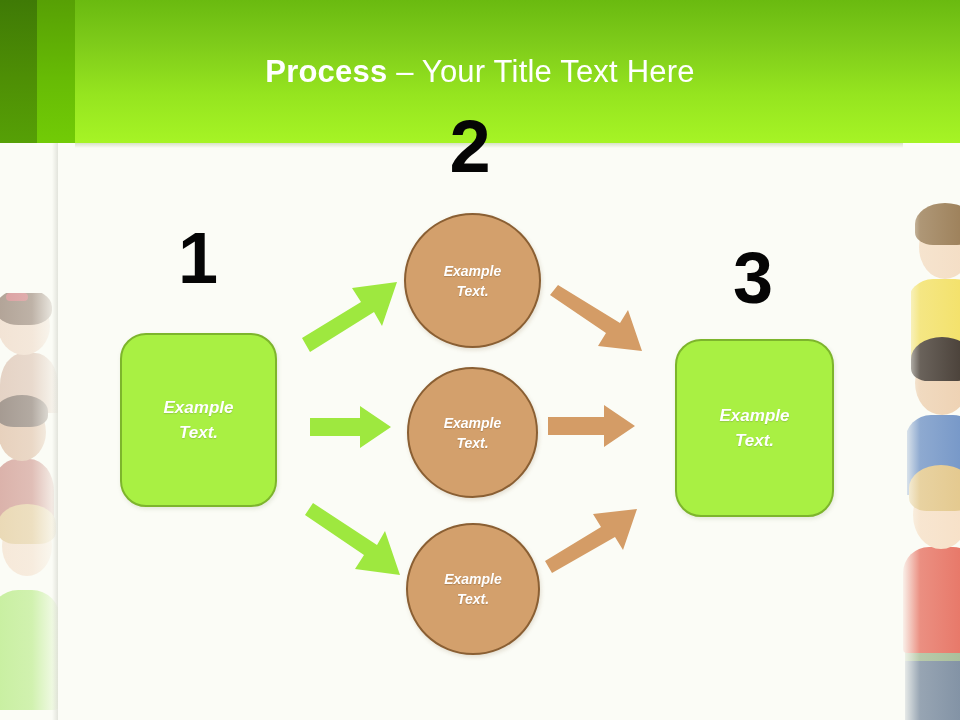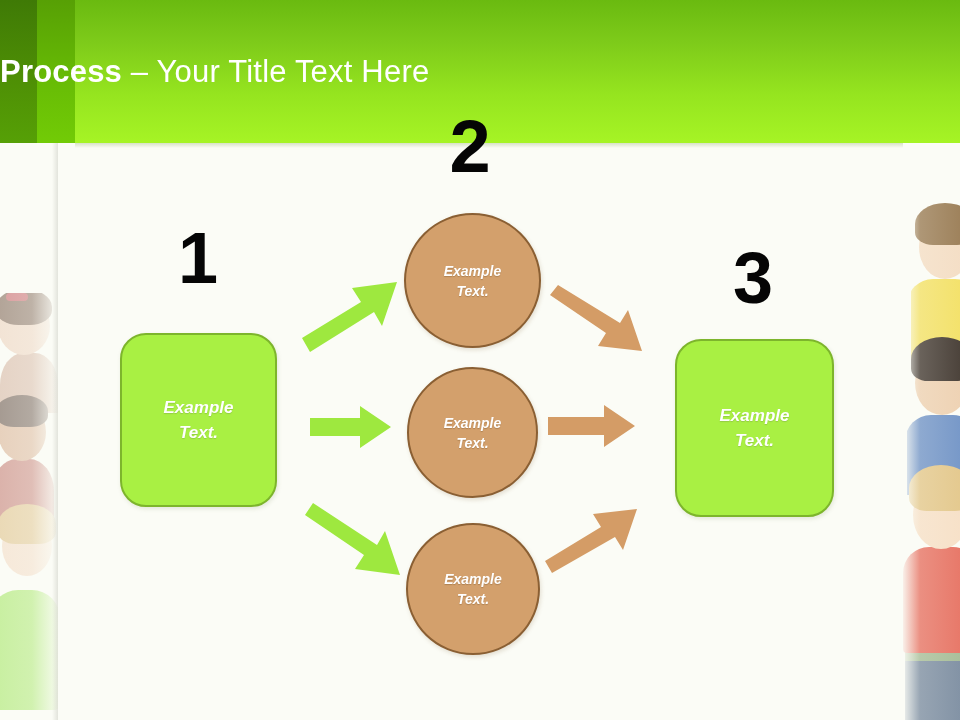--- a/index.html
+++ b/index.html
@@ -50,20 +50,21 @@
     position: absolute;
     left: 75px; top: 143px;
     width: 885px; height: 5px;
     background: linear-gradient(to bottom, rgba(90,130,30,0.22), rgba(90,130,30,0));
   }
 
   #slide-title {
     position: absolute;
     left: 0; top: 52px;
     width: 960px;
+    text-align: center;
     color: #ffffff;
     font-size: 31px;
     line-height: 40px;
     letter-spacing: 0.2px;
     white-space: nowrap;
   }
   #slide-title .t-strong { font-weight: bold; }
   #slide-title .t-rest { font-weight: normal; }
 
   

